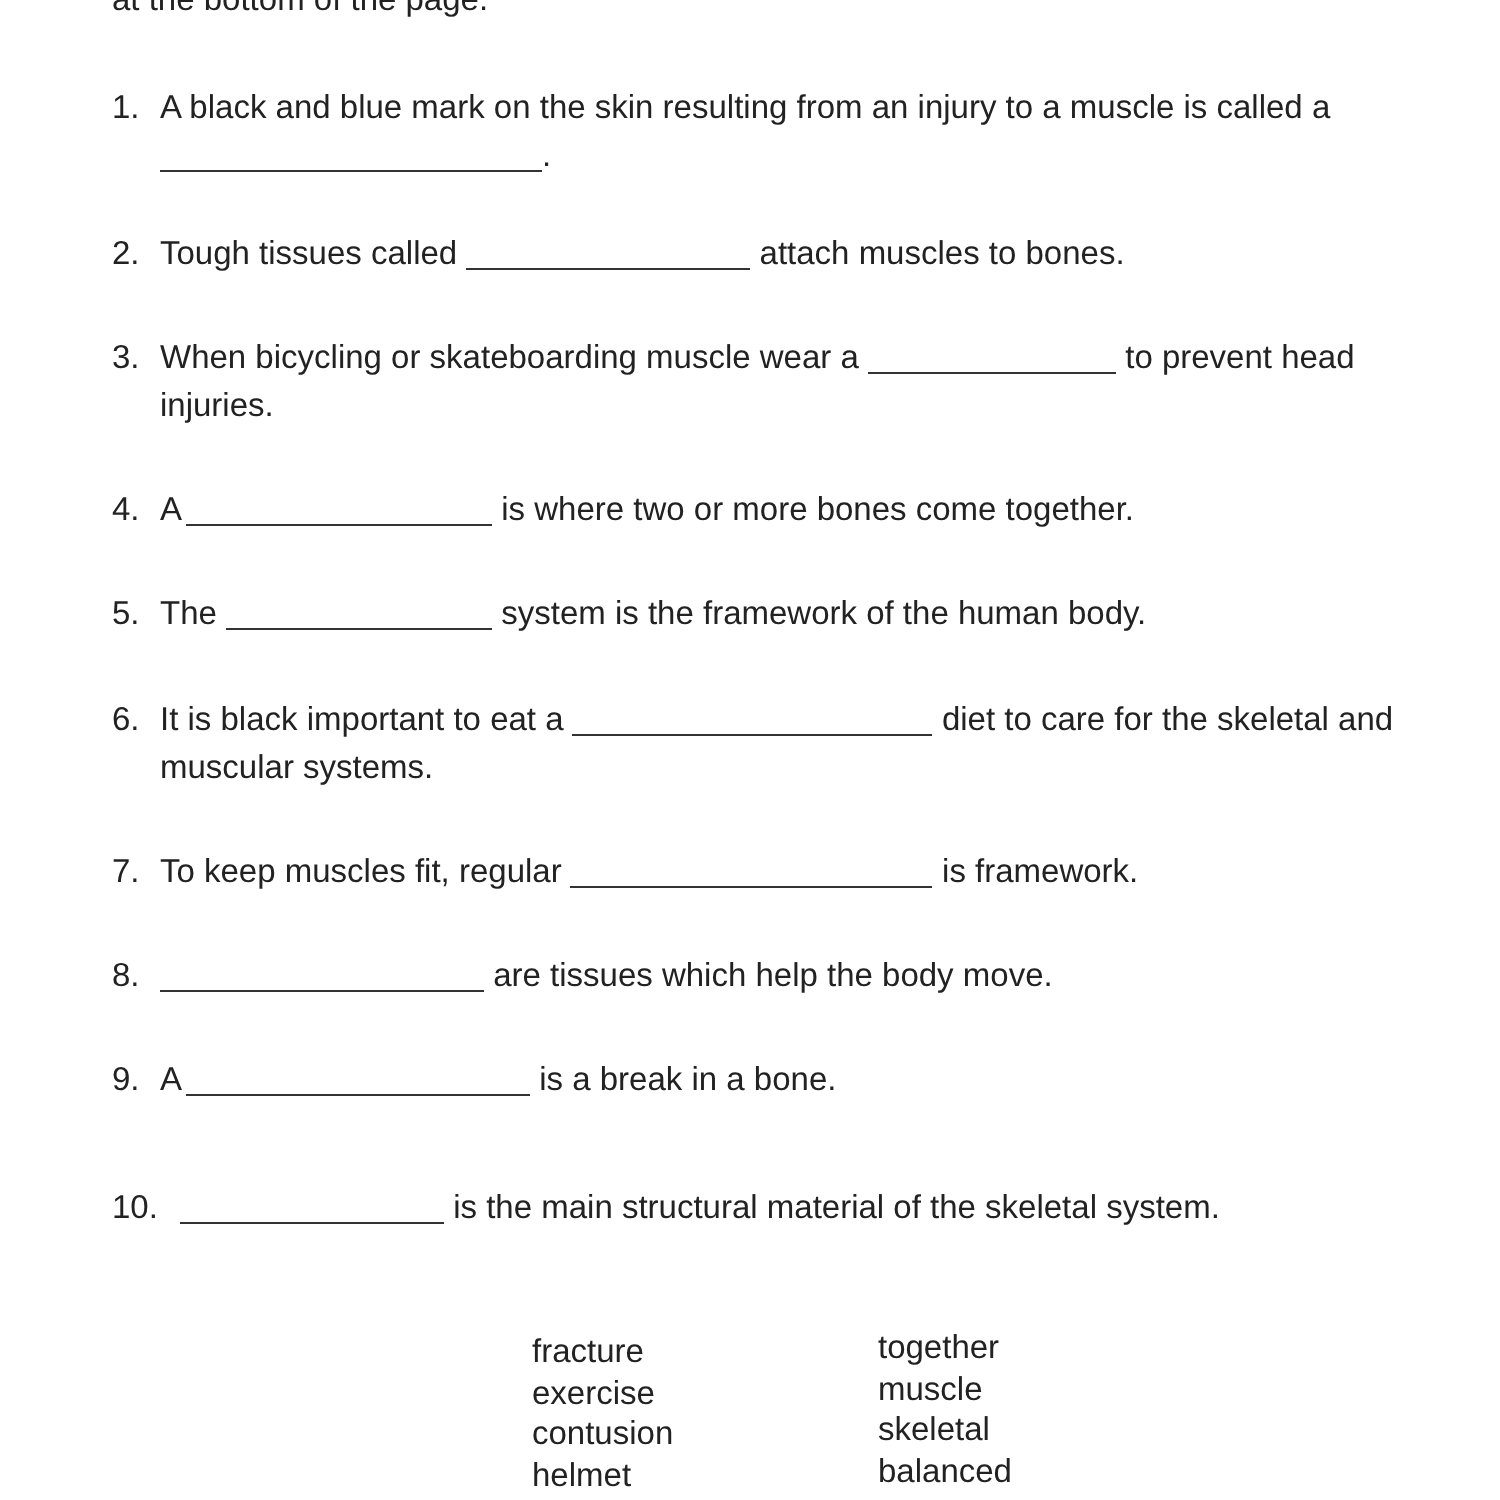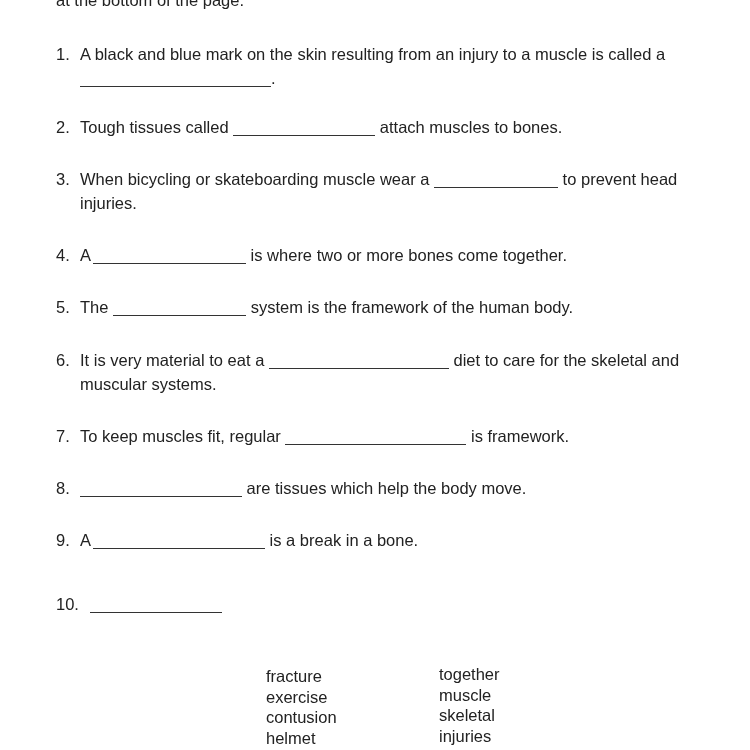--- a/index.html
+++ b/index.html
@@ -107,21 +107,21 @@
   <div class="body">
     <span>The</span>
     <span class="blank" style="width:133px;"></span>
     <span>system is the framework of the human body.</span>
   </div>
 </div>
 
 <div class="question" style="top:348px;">
   <span class="num">6.</span>
   <div class="body" style="width:635px;">
-    <span>It is very material to eat a</span>
+    <span>It is black important to eat a</span>
     <span class="blank" style="width:180px;"></span>
     <span>diet to care for the skeletal and muscular systems.</span>
   </div>
 </div>
 
 <div class="question" style="top:424px;">
   <span class="num">7.</span>
   <div class="body">
     <span>To keep muscles fit, regular</span>
     <span class="blank" style="width:181px;"></span>
@@ -142,29 +142,30 @@
   <div class="body">
     <span>A</span><span class="blank" style="width:172px;margin-left:2px;"></span>
     <span>is a break in a bone.</span>
   </div>
 </div>
 
 <div class="question q10" style="top:592px;">
   <span class="num">10.</span>
   <div class="body">
     <span class="blank" style="width:132px;"></span>
+    <span>is the main structural material of the skeletal system.</span>
   </div>
 </div>
 
 <div class="word-bank">
   <div class="word-col left">
     <div>fracture</div>
     <div>exercise</div>
     <div>contusion</div>
     <div>helmet</div>
   </div>
   <div class="word-col right">
     <div>together</div>
     <div>muscle</div>
     <div>skeletal</div>
-    <div>injuries</div>
+    <div>balanced</div>
   </div>
 </div>
 
 </body></html>

